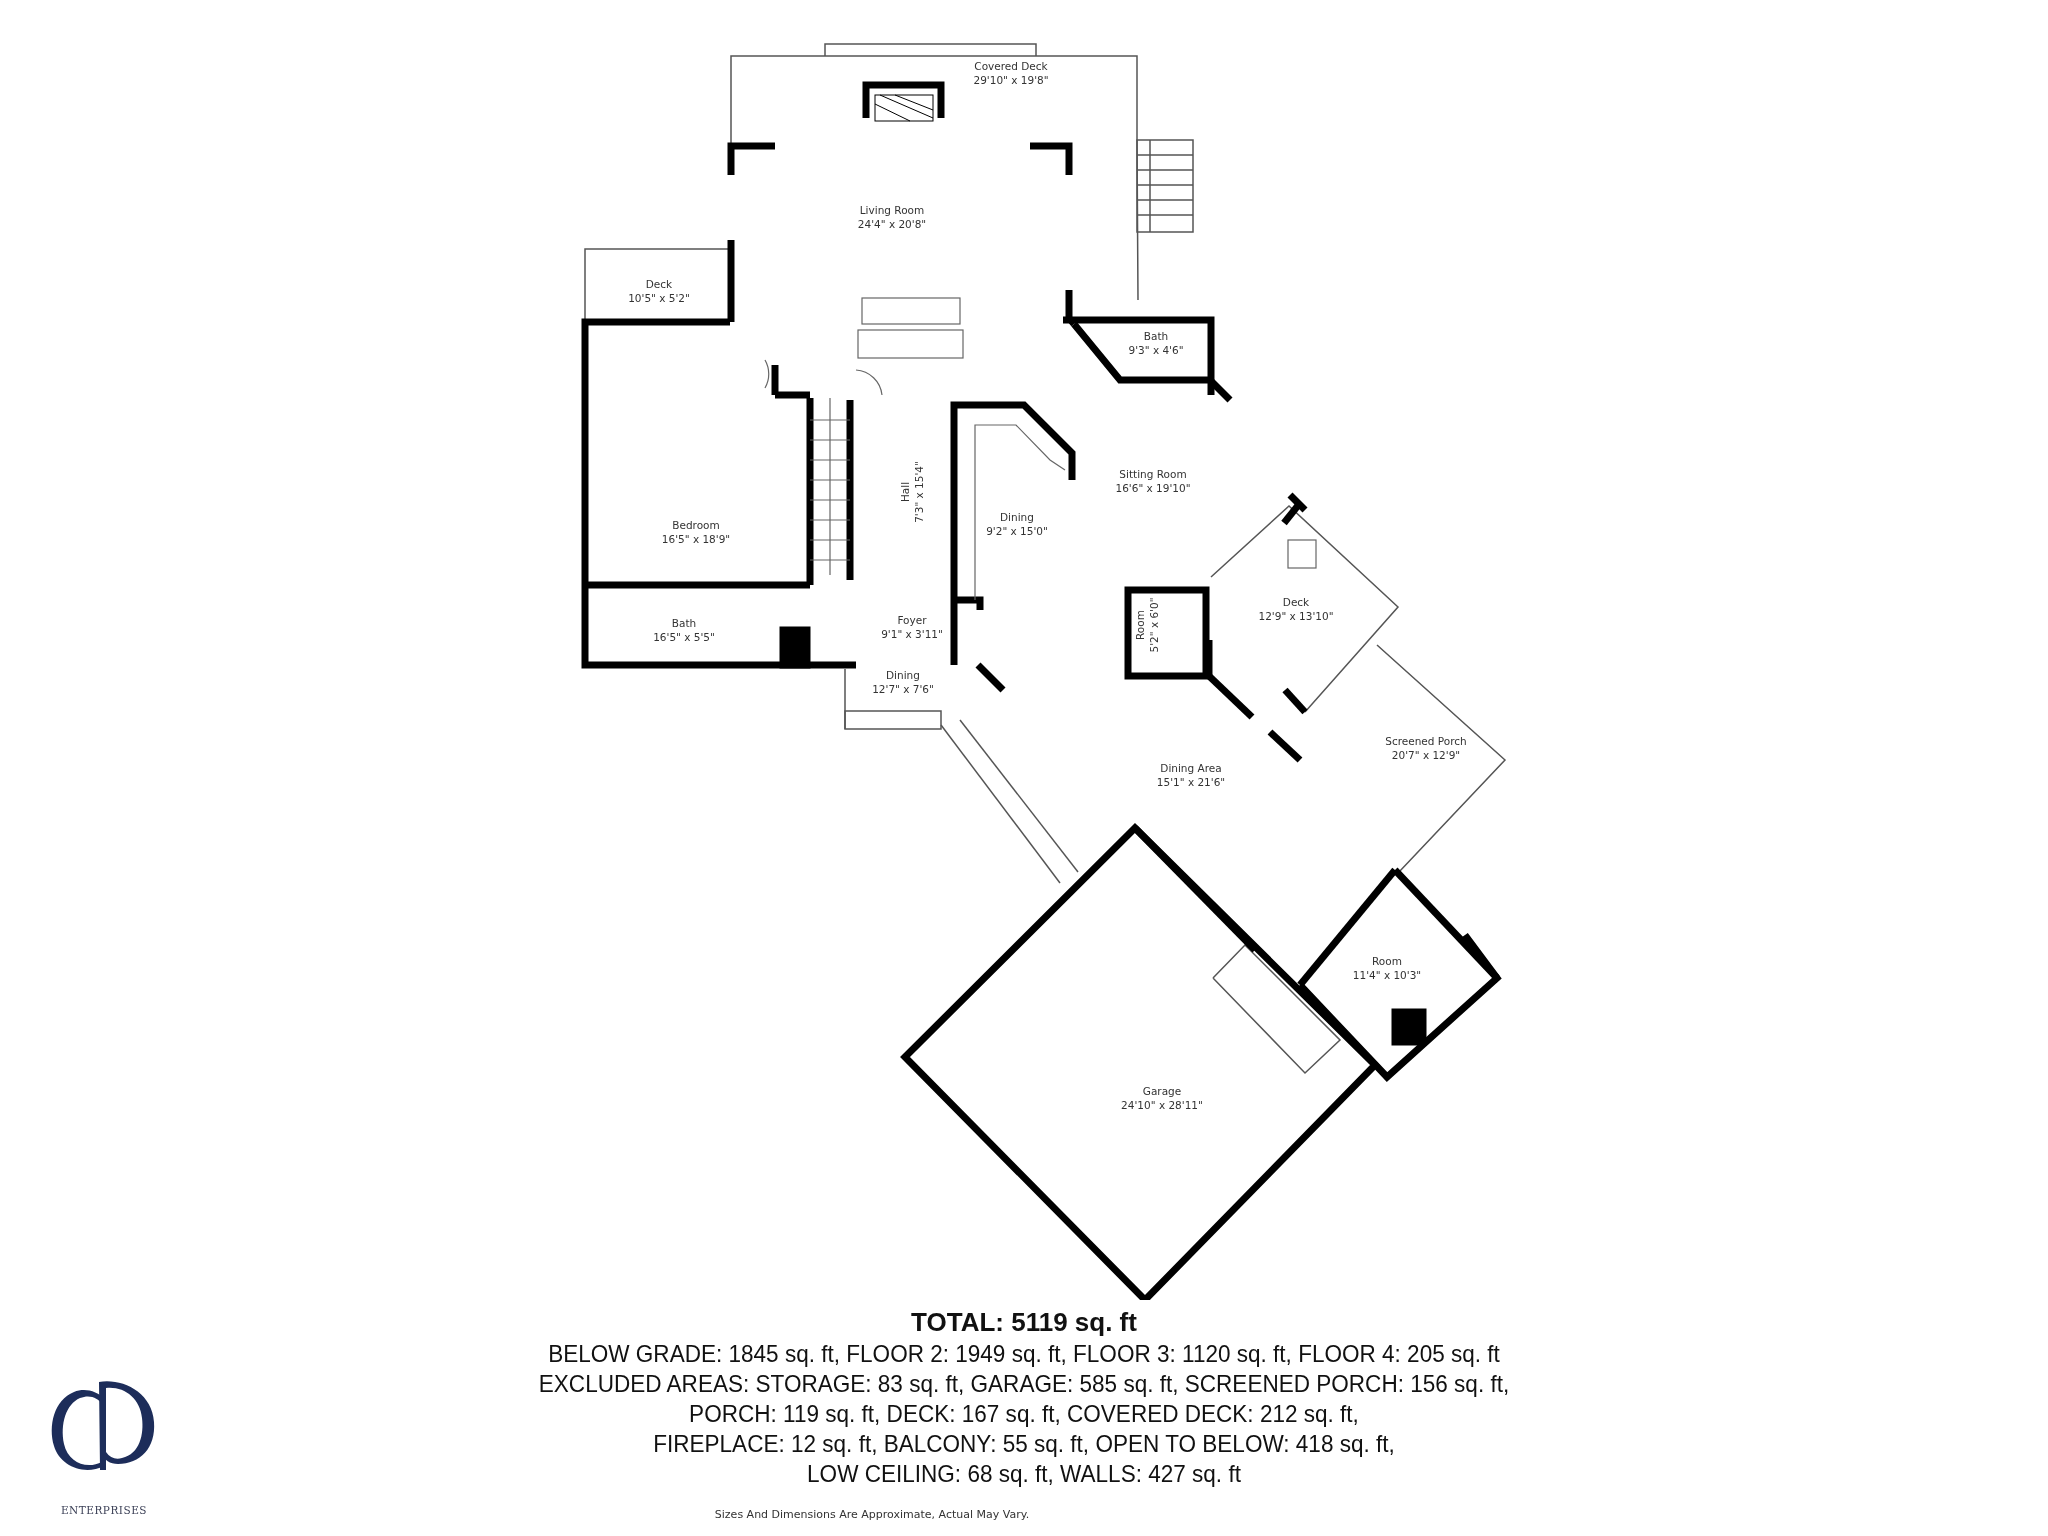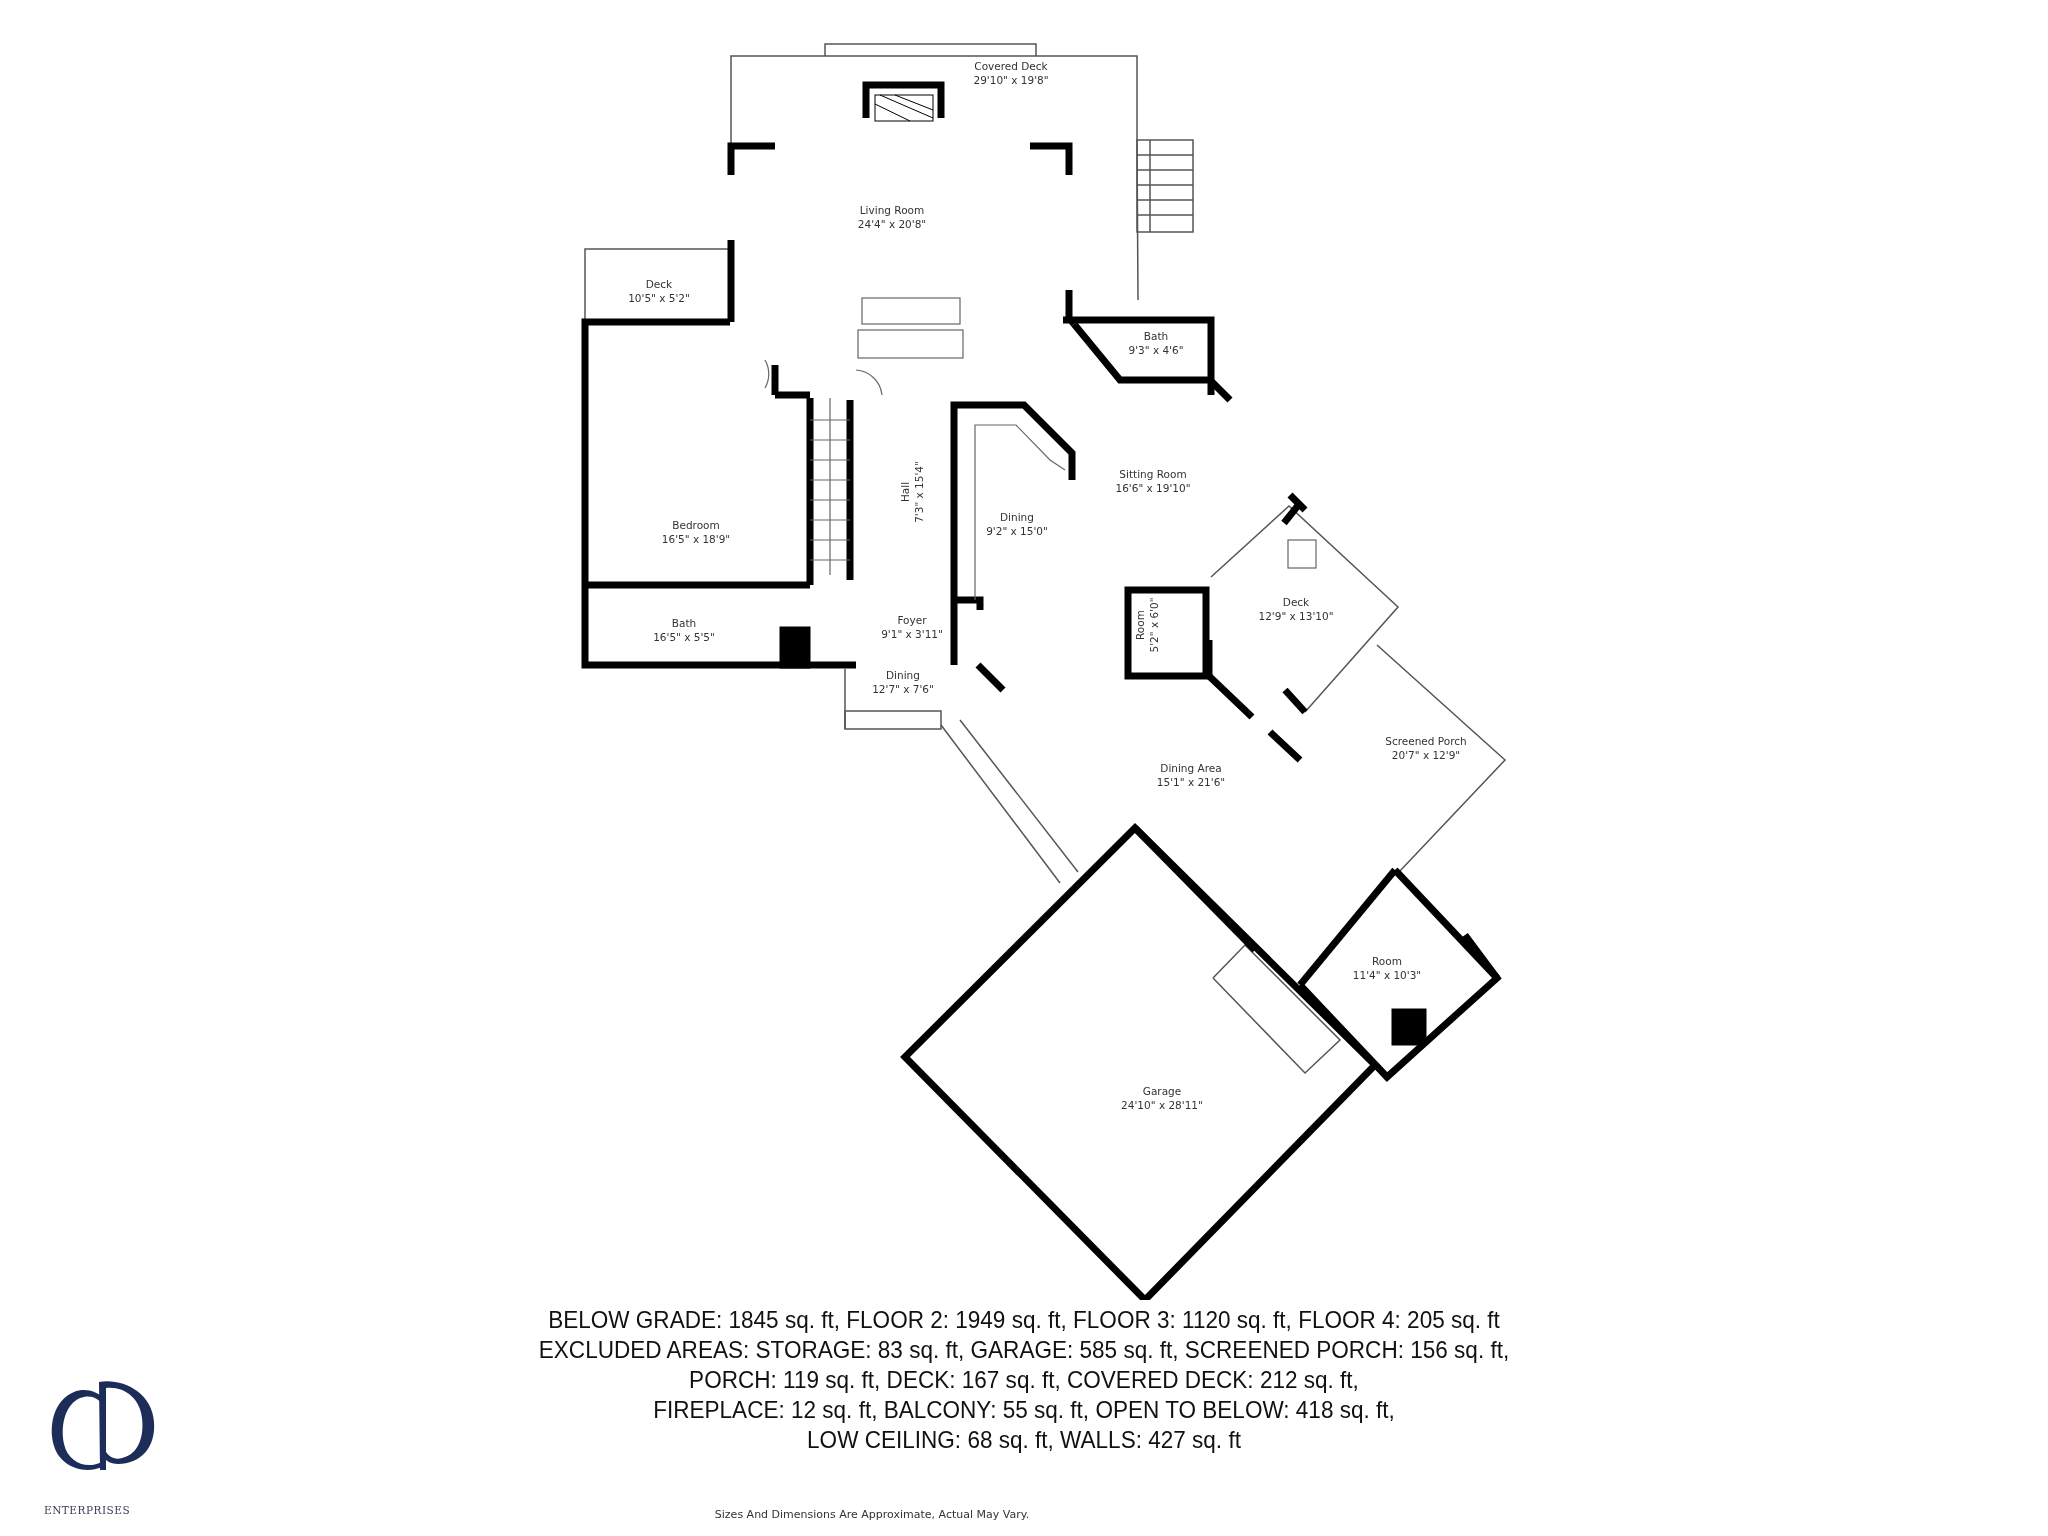--- a/index.html
+++ b/index.html
@@ -7,21 +7,21 @@
   #plan { position: absolute; left: 0; top: 0; width: 1934px; height: 1300px; }
   .room-label { position: absolute; text-align: center; transform: translate(-50%, -50%); font-size: 10.5px; line-height: 14px; color: #333; white-space: nowrap; }
   .room-label .dim { display: block; }
   .room-label.rot { transform: translate(-50%, -50%) rotate(-90deg); }
   #summary { position: absolute; left: 0; top: 1305px; width: 2048px; text-align: center; font-family: "Liberation Sans", sans-serif; }
   #summary .total { font-weight: bold; font-size: 26px; line-height: 34px; color: #111; }
   #summary .line { font-size: 24.5px; line-height: 30px; color: #111; transform: scaleX(0.92); }
   #disclaimer { position: absolute; left: 0; top: 1508px; width: 1744px; text-align: center; font-size: 11px; color: #333; font-family: "DejaVu Sans", sans-serif; }
   #logo { position: absolute; left: 44px; top: 1378px; width: 120px; height: 150px; }
   #logo .mark { position: absolute; left: 0; top: 0; width: 120px; height: 100px; }
-  #logo .brand { position: absolute; left: 0; top: 126px; width: 120px; font-family: "DejaVu Serif", serif; font-size: 10.5px; letter-spacing: 0.5px; color: #3a3f55; }
+  #logo .brand { position: absolute; left: 0; top: 126px; width: 120px; text-align: center; font-family: "DejaVu Serif", serif; font-size: 10.5px; letter-spacing: 0.5px; color: #3a3f55; }
 </style>
 </head>
 <body>
 
 <div id="plan">
   <svg width="2048" height="1300" viewBox="0 0 2048 1300">
     <g fill="none" stroke="#555" stroke-width="1.5">
 
       <polyline points="731,146 731,56 1137,56 1137,140 1138,300"></polyline>
       <polyline points="825,56 825,44 1036,44 1036,56"></polyline>
@@ -187,20 +187,21 @@
     <span>Room</span>
     <span class="dim">11'4" x 10'3"</span>
   </div>
   <div class="room-label" style="left:1162px; top:1071px;margin-top:27px;">
     <span>Garage</span>
     <span class="dim">24'10" x 28'11"</span>
   </div>
 </div>
 
 <div id="summary">
+  <div class="total">TOTAL: 5119 sq. ft</div>
   <div class="line">BELOW GRADE: 1845 sq. ft, FLOOR 2: 1949 sq. ft, FLOOR 3: 1120 sq. ft, FLOOR 4: 205 sq. ft</div>
   <div class="line">EXCLUDED AREAS: STORAGE: 83 sq. ft, GARAGE: 585 sq. ft, SCREENED PORCH: 156 sq. ft,</div>
   <div class="line">PORCH: 119 sq. ft, DECK: 167 sq. ft, COVERED DECK: 212 sq. ft,</div>
   <div class="line">FIREPLACE: 12 sq. ft, BALCONY: 55 sq. ft, OPEN TO BELOW: 418 sq. ft,</div>
   <div class="line">LOW CEILING: 68 sq. ft, WALLS: 427 sq. ft</div>
 </div>
 
 <div id="disclaimer">Sizes And Dimensions Are Approximate, Actual May Vary.</div>
 
 <div id="logo">

